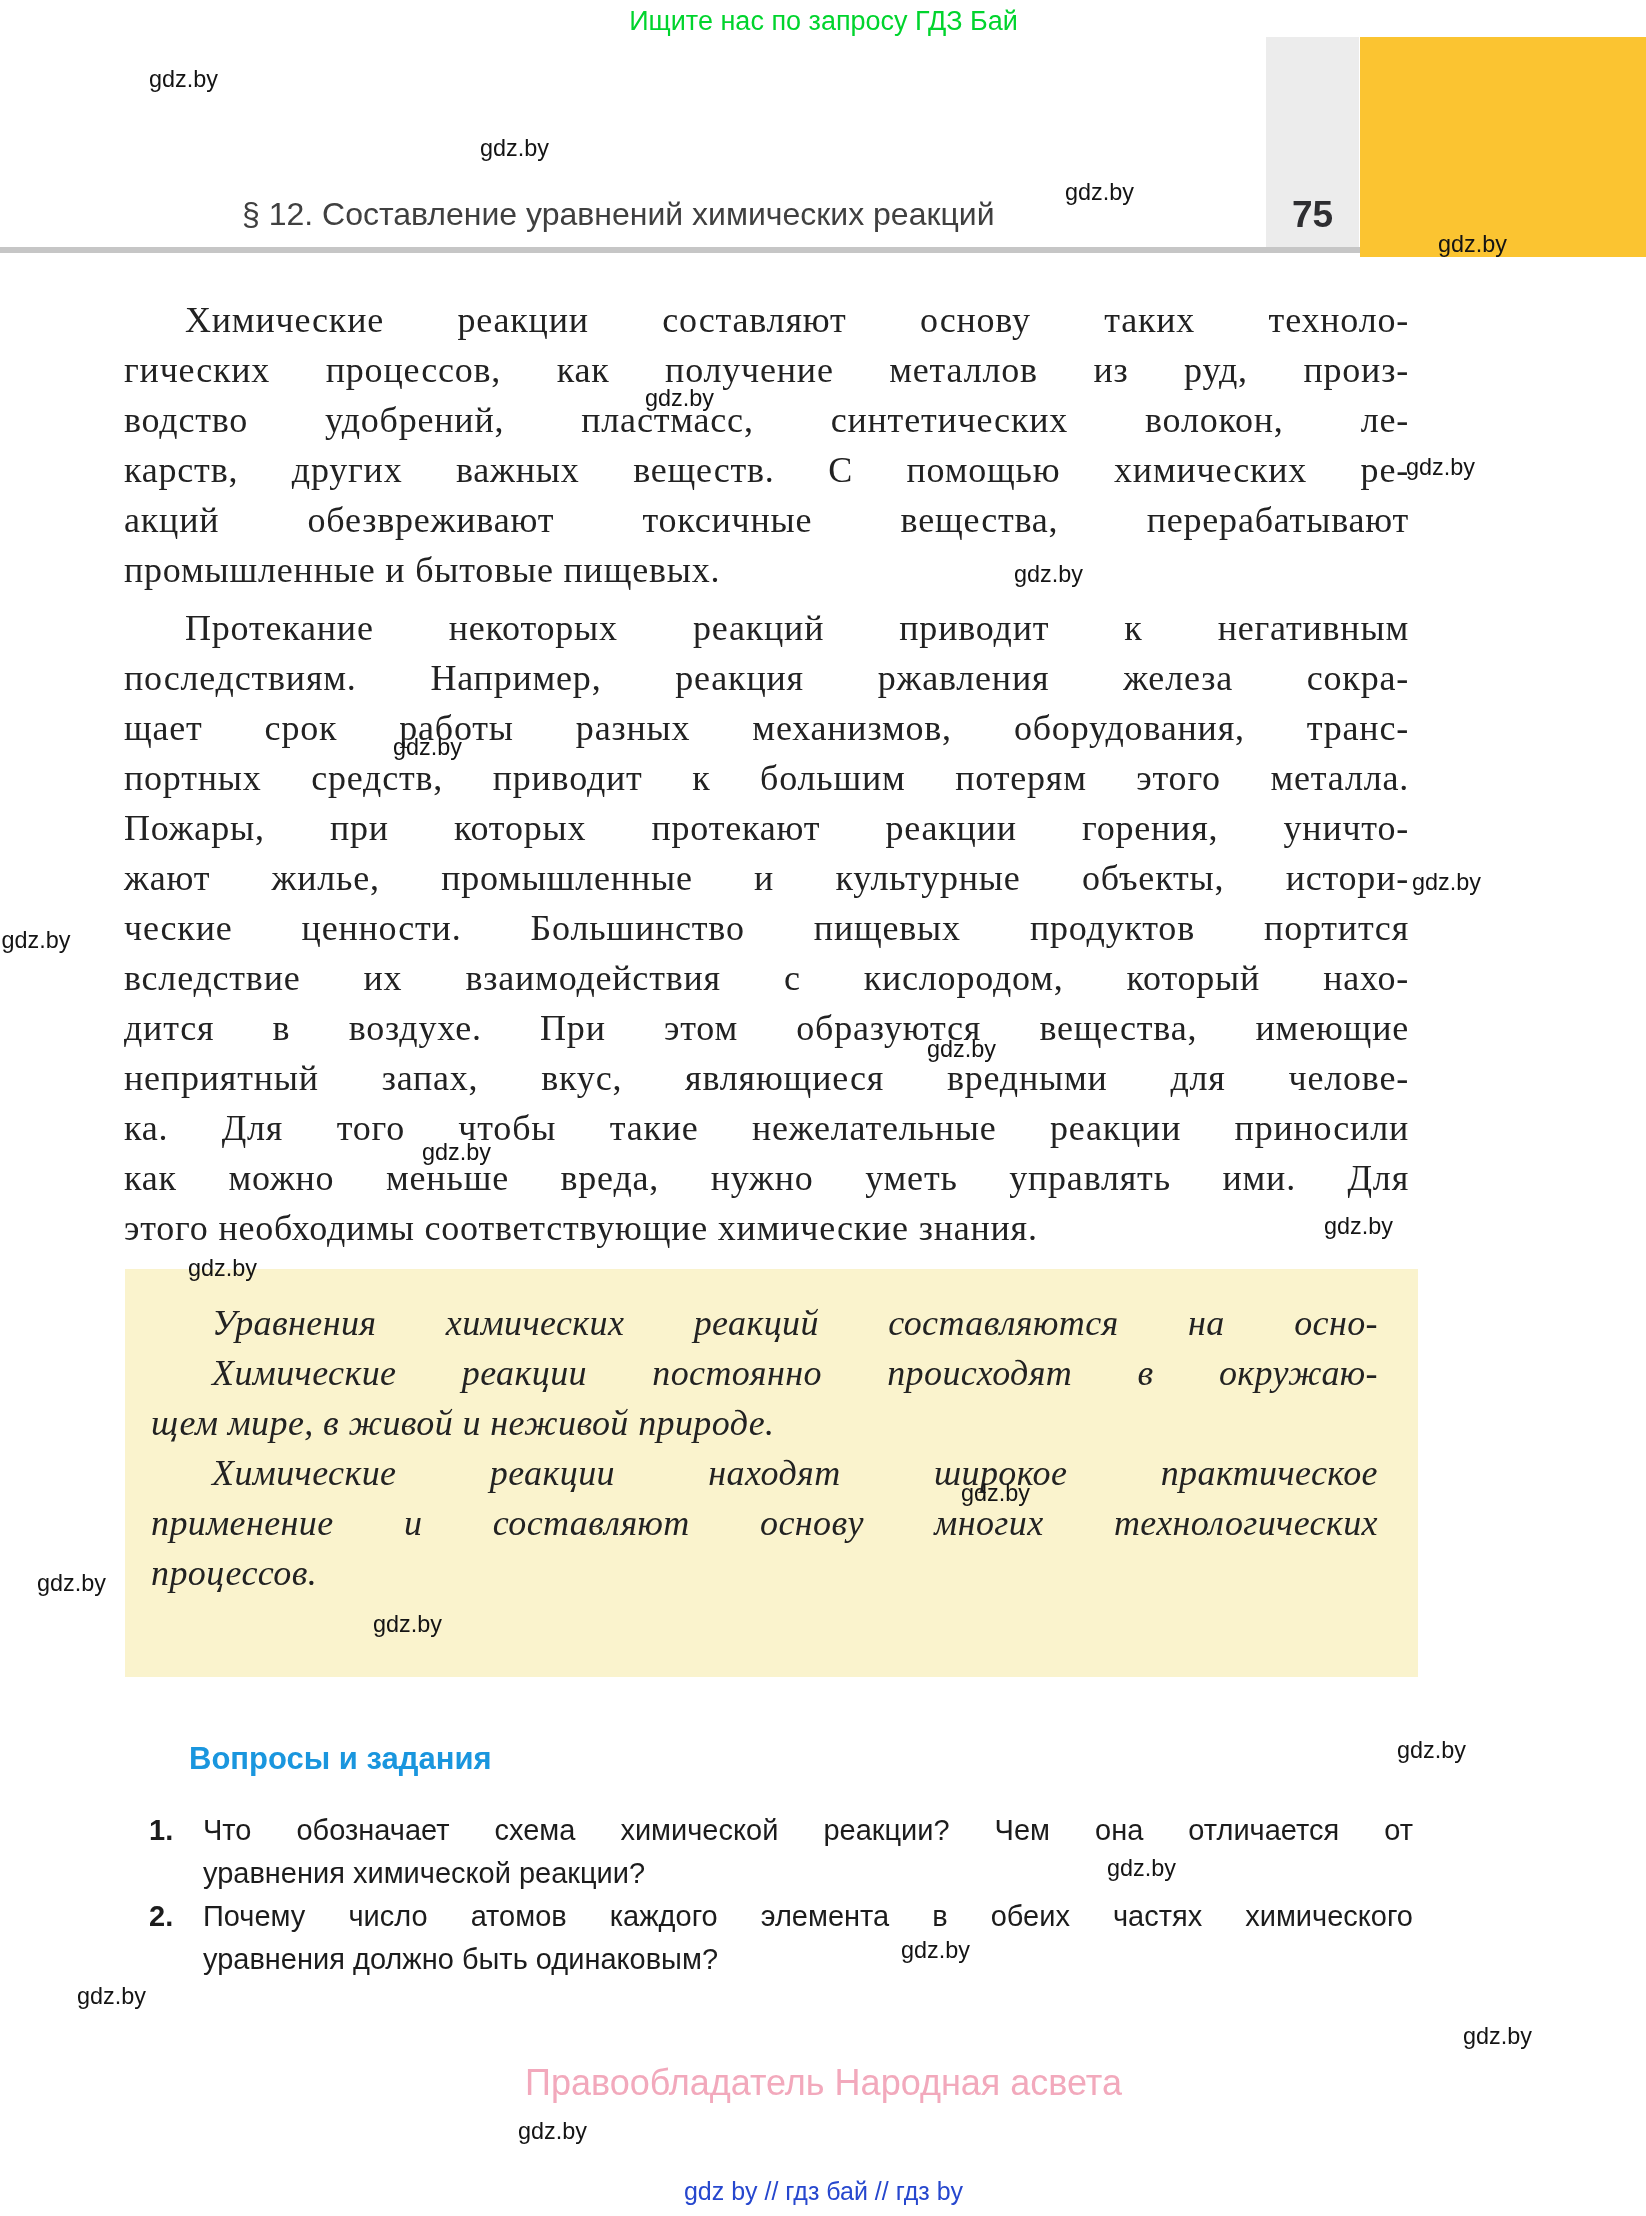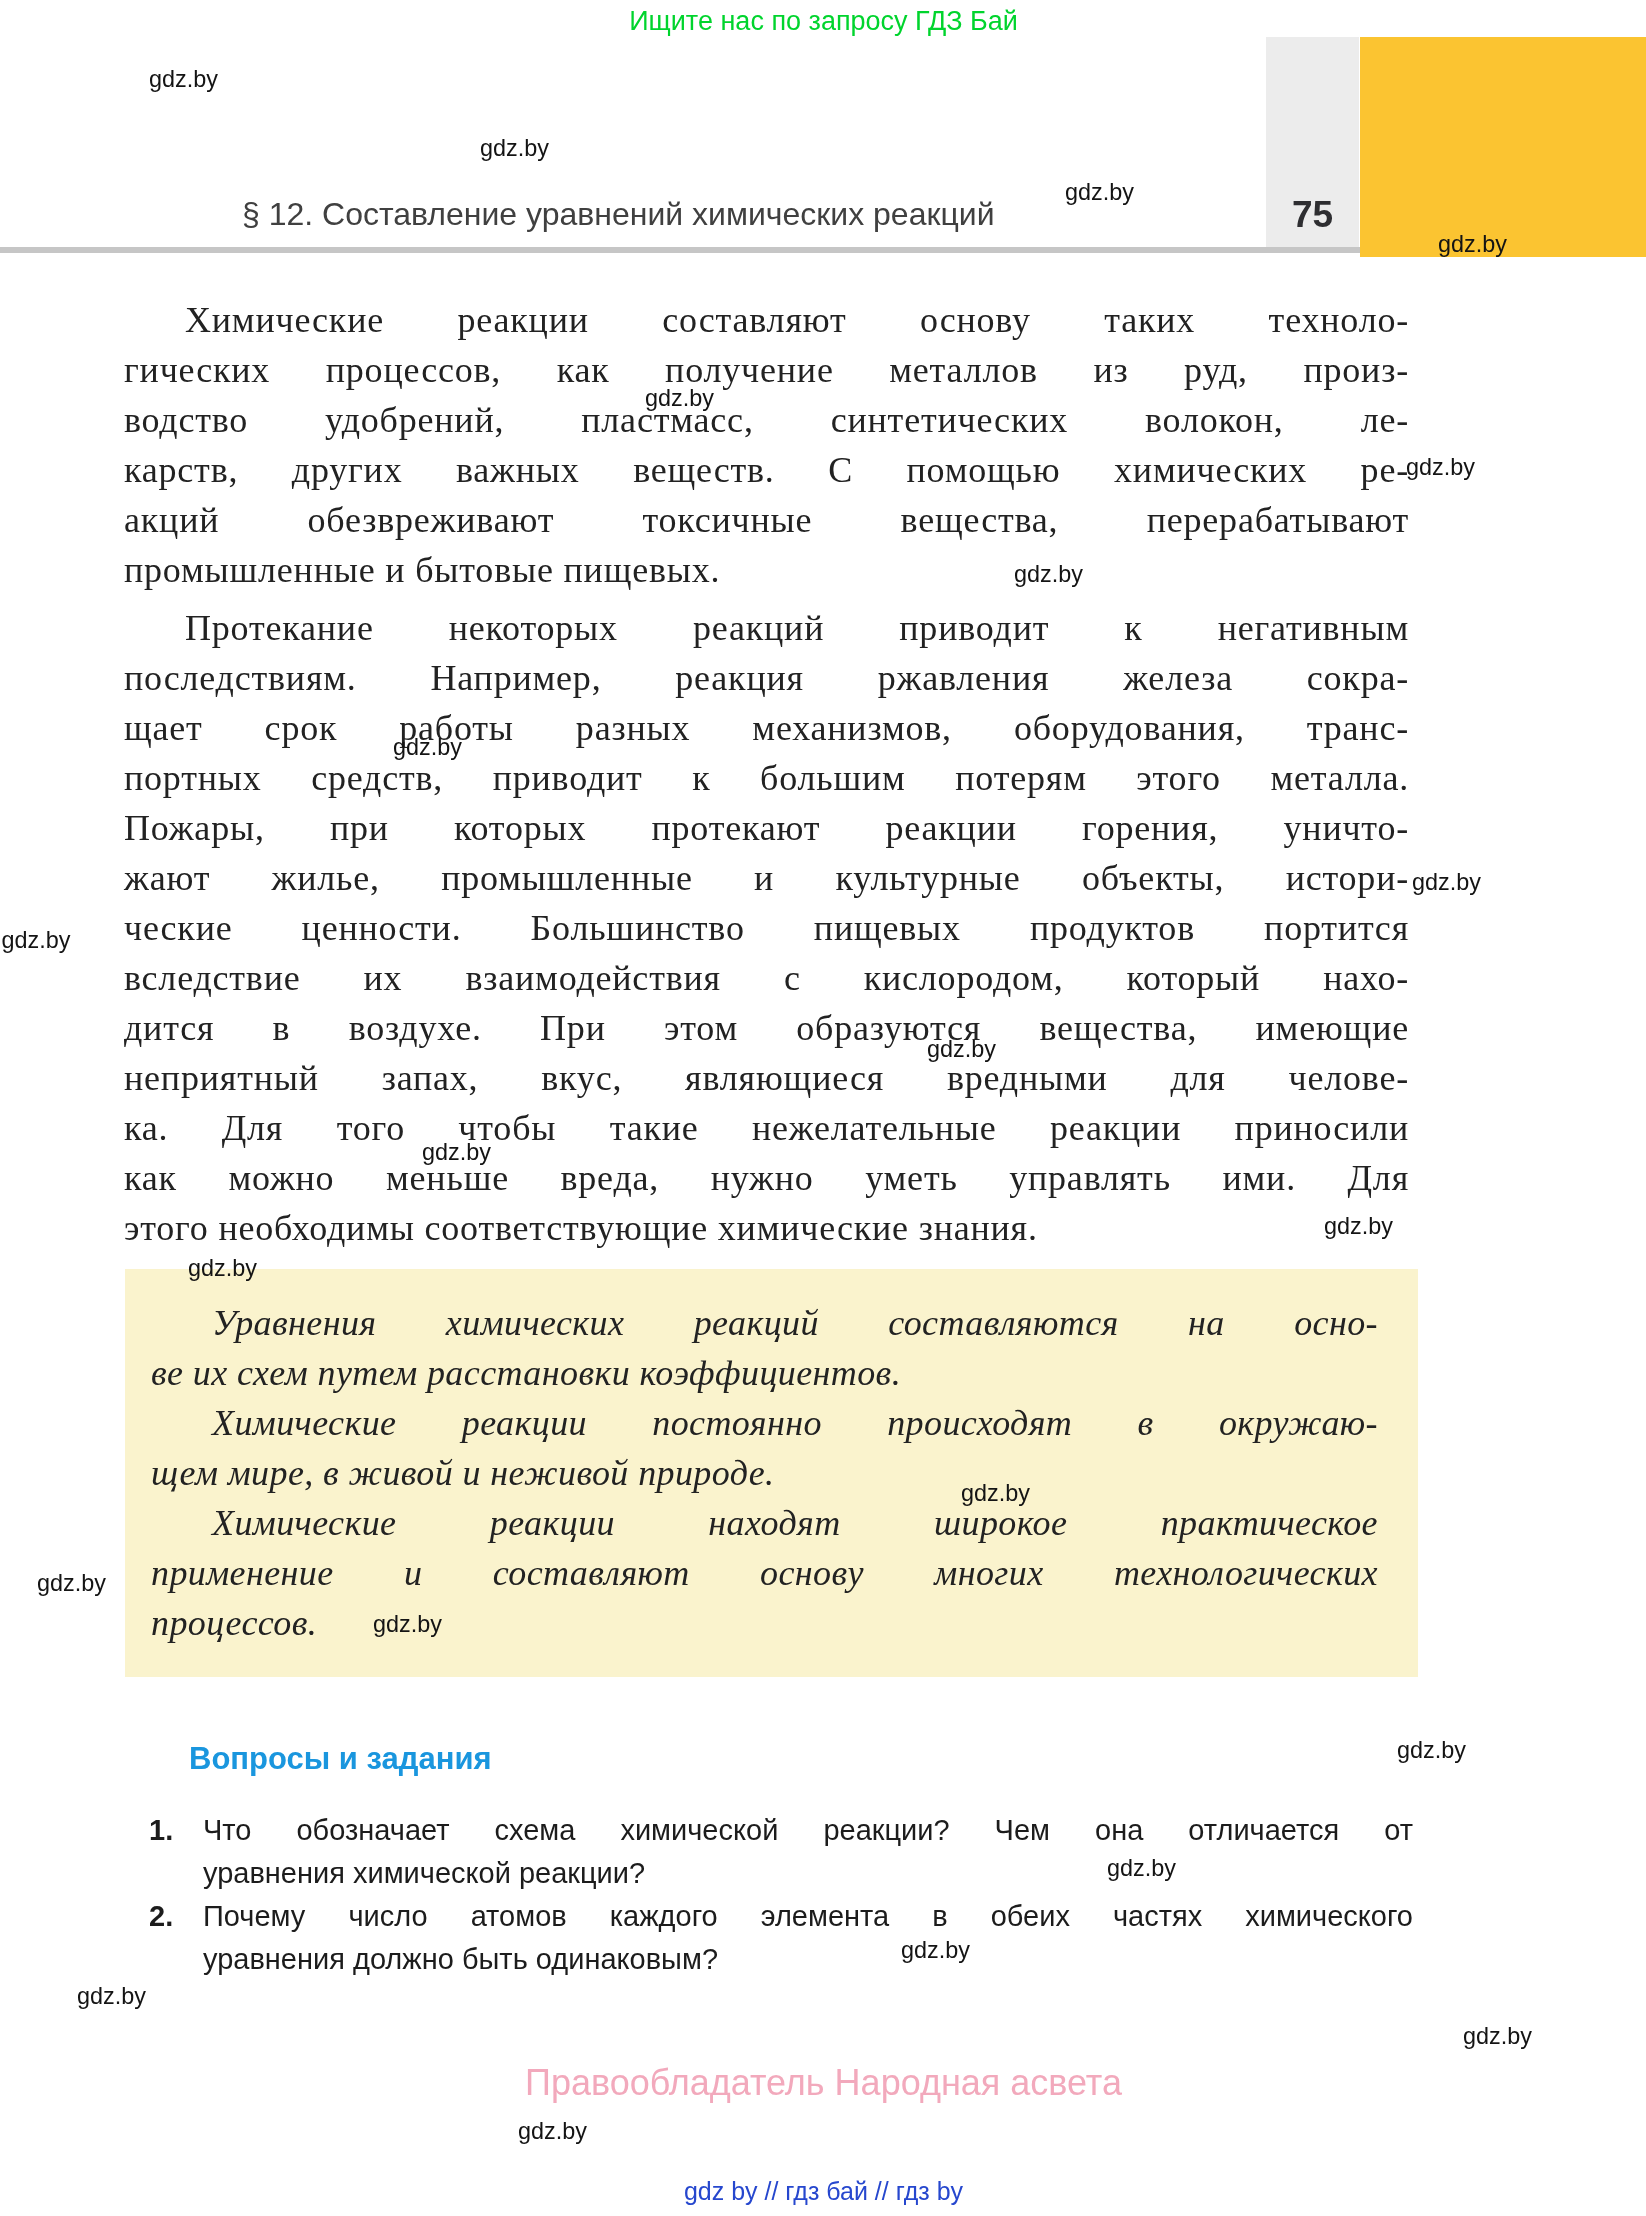--- a/index.html
+++ b/index.html
@@ -136,21 +136,20 @@
     <div class="bodyline">дится в воздухе. При этом образуются вещества, имеющие</div>
     <div class="bodyline">неприятный запах, вкус, являющиеся вредными для челове-</div>
     <div class="bodyline">ка. Для того чтобы такие нежелательные реакции приносили</div>
     <div class="bodyline">как можно меньше вреда, нужно уметь управлять ими. Для</div>
     <div class="bodyline end">этого необходимы соответствующие химические знания.</div>
   </div>
 
 <div class="abs highlight-box">
   <div id="highlight-lines">
       <div class="boxline indent">Уравнения химических реакций составляются на осно-</div>
-      <div class="boxline end">ве их схем путем расстановки коэффициентов.</div>
       <div class="boxline indent">Химические реакции постоянно происходят в окружаю-</div>
       <div class="boxline end">щем мире, в живой и неживой природе.</div>
       <div class="boxline indent">Химические реакции находят широкое практическое</div>
       <div class="boxline">применение и составляют основу многих технологических</div>
       <div class="boxline end">процессов.</div>
     </div>
 </div>
 
 <div class="abs q-heading">Вопросы и задания</div>
 <div class="abs q-list" id="questions-list">

